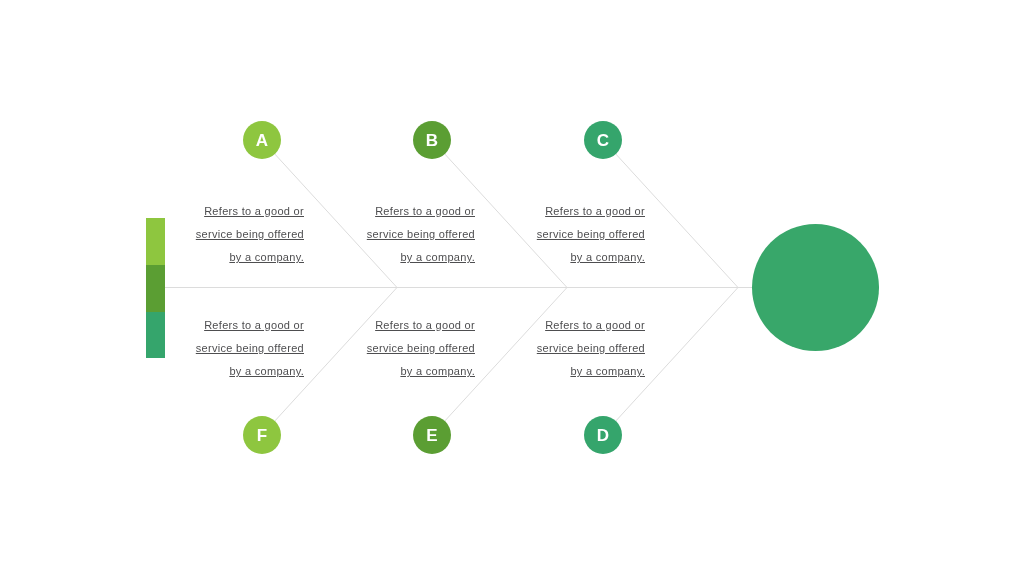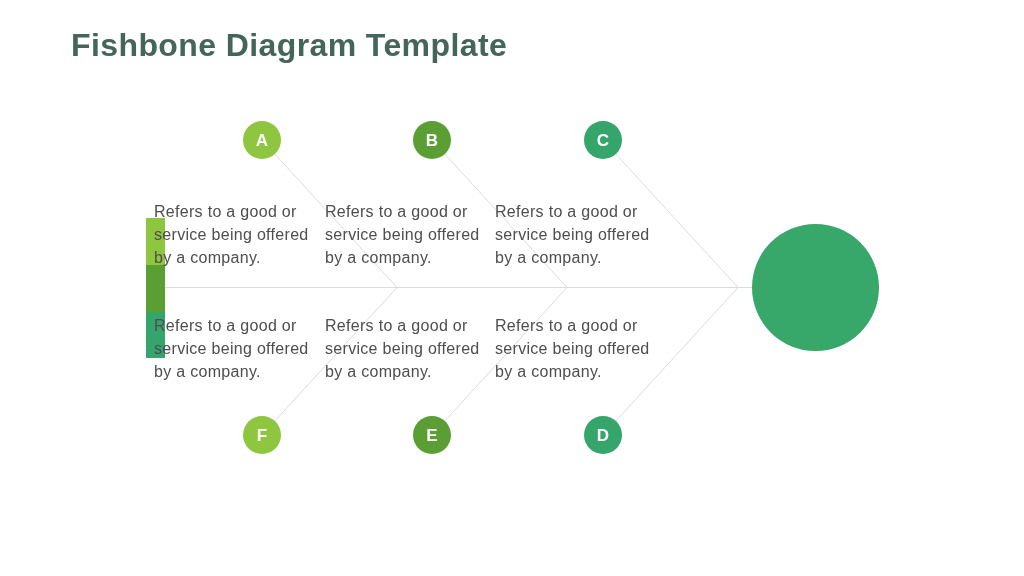--- a/index.html
+++ b/index.html
@@ -37,23 +37,25 @@
   }
   .node-letter {
     color: #ffffff;
     font-size: 17px;
     font-weight: 700;
     line-height: 1;
   }
   .cause {
     position: absolute;
     width: 150px;
-    font-size: 16px;
+    text-align: right;
+    font-size: 11px;
     line-height: 23px;
     letter-spacing: 0.3px;
+    text-decoration: underline;
   }
   .cause div { white-space: nowrap; }
   .tail-seg {
     position: absolute;
     left: 146px;
     width: 19px;
   }
   .effect-circle {
     position: absolute;
     left: 752px;
@@ -61,21 +63,20 @@
     width: 127px;
     height: 127px;
     border-radius: 50%;
   }
 </style>
 </head>
 <body>
 
 <div class="slide">
 
-  <h1 class="slide-title" style="color: rgb(67, 101, 90);">Fishbone Diagram Template</h1>
 
   <svg class="bones" viewBox="0 0 1024 576">
     <g fill="none" stroke-width="1" style="stroke: rgb(220, 220, 220);">
       <line x1="165" y1="287.5" x2="752" y2="287.5"></line>
       <line x1="262" y1="140" x2="397" y2="287.5"></line>
       <line x1="432" y1="140" x2="567" y2="287.5"></line>
       <line x1="603" y1="140" x2="738" y2="287.5"></line>
       <line x1="262" y1="435" x2="397" y2="287.5"></line>
       <line x1="432" y1="435" x2="567" y2="287.5"></line>
       <line x1="603" y1="435" x2="738" y2="287.5"></line>

